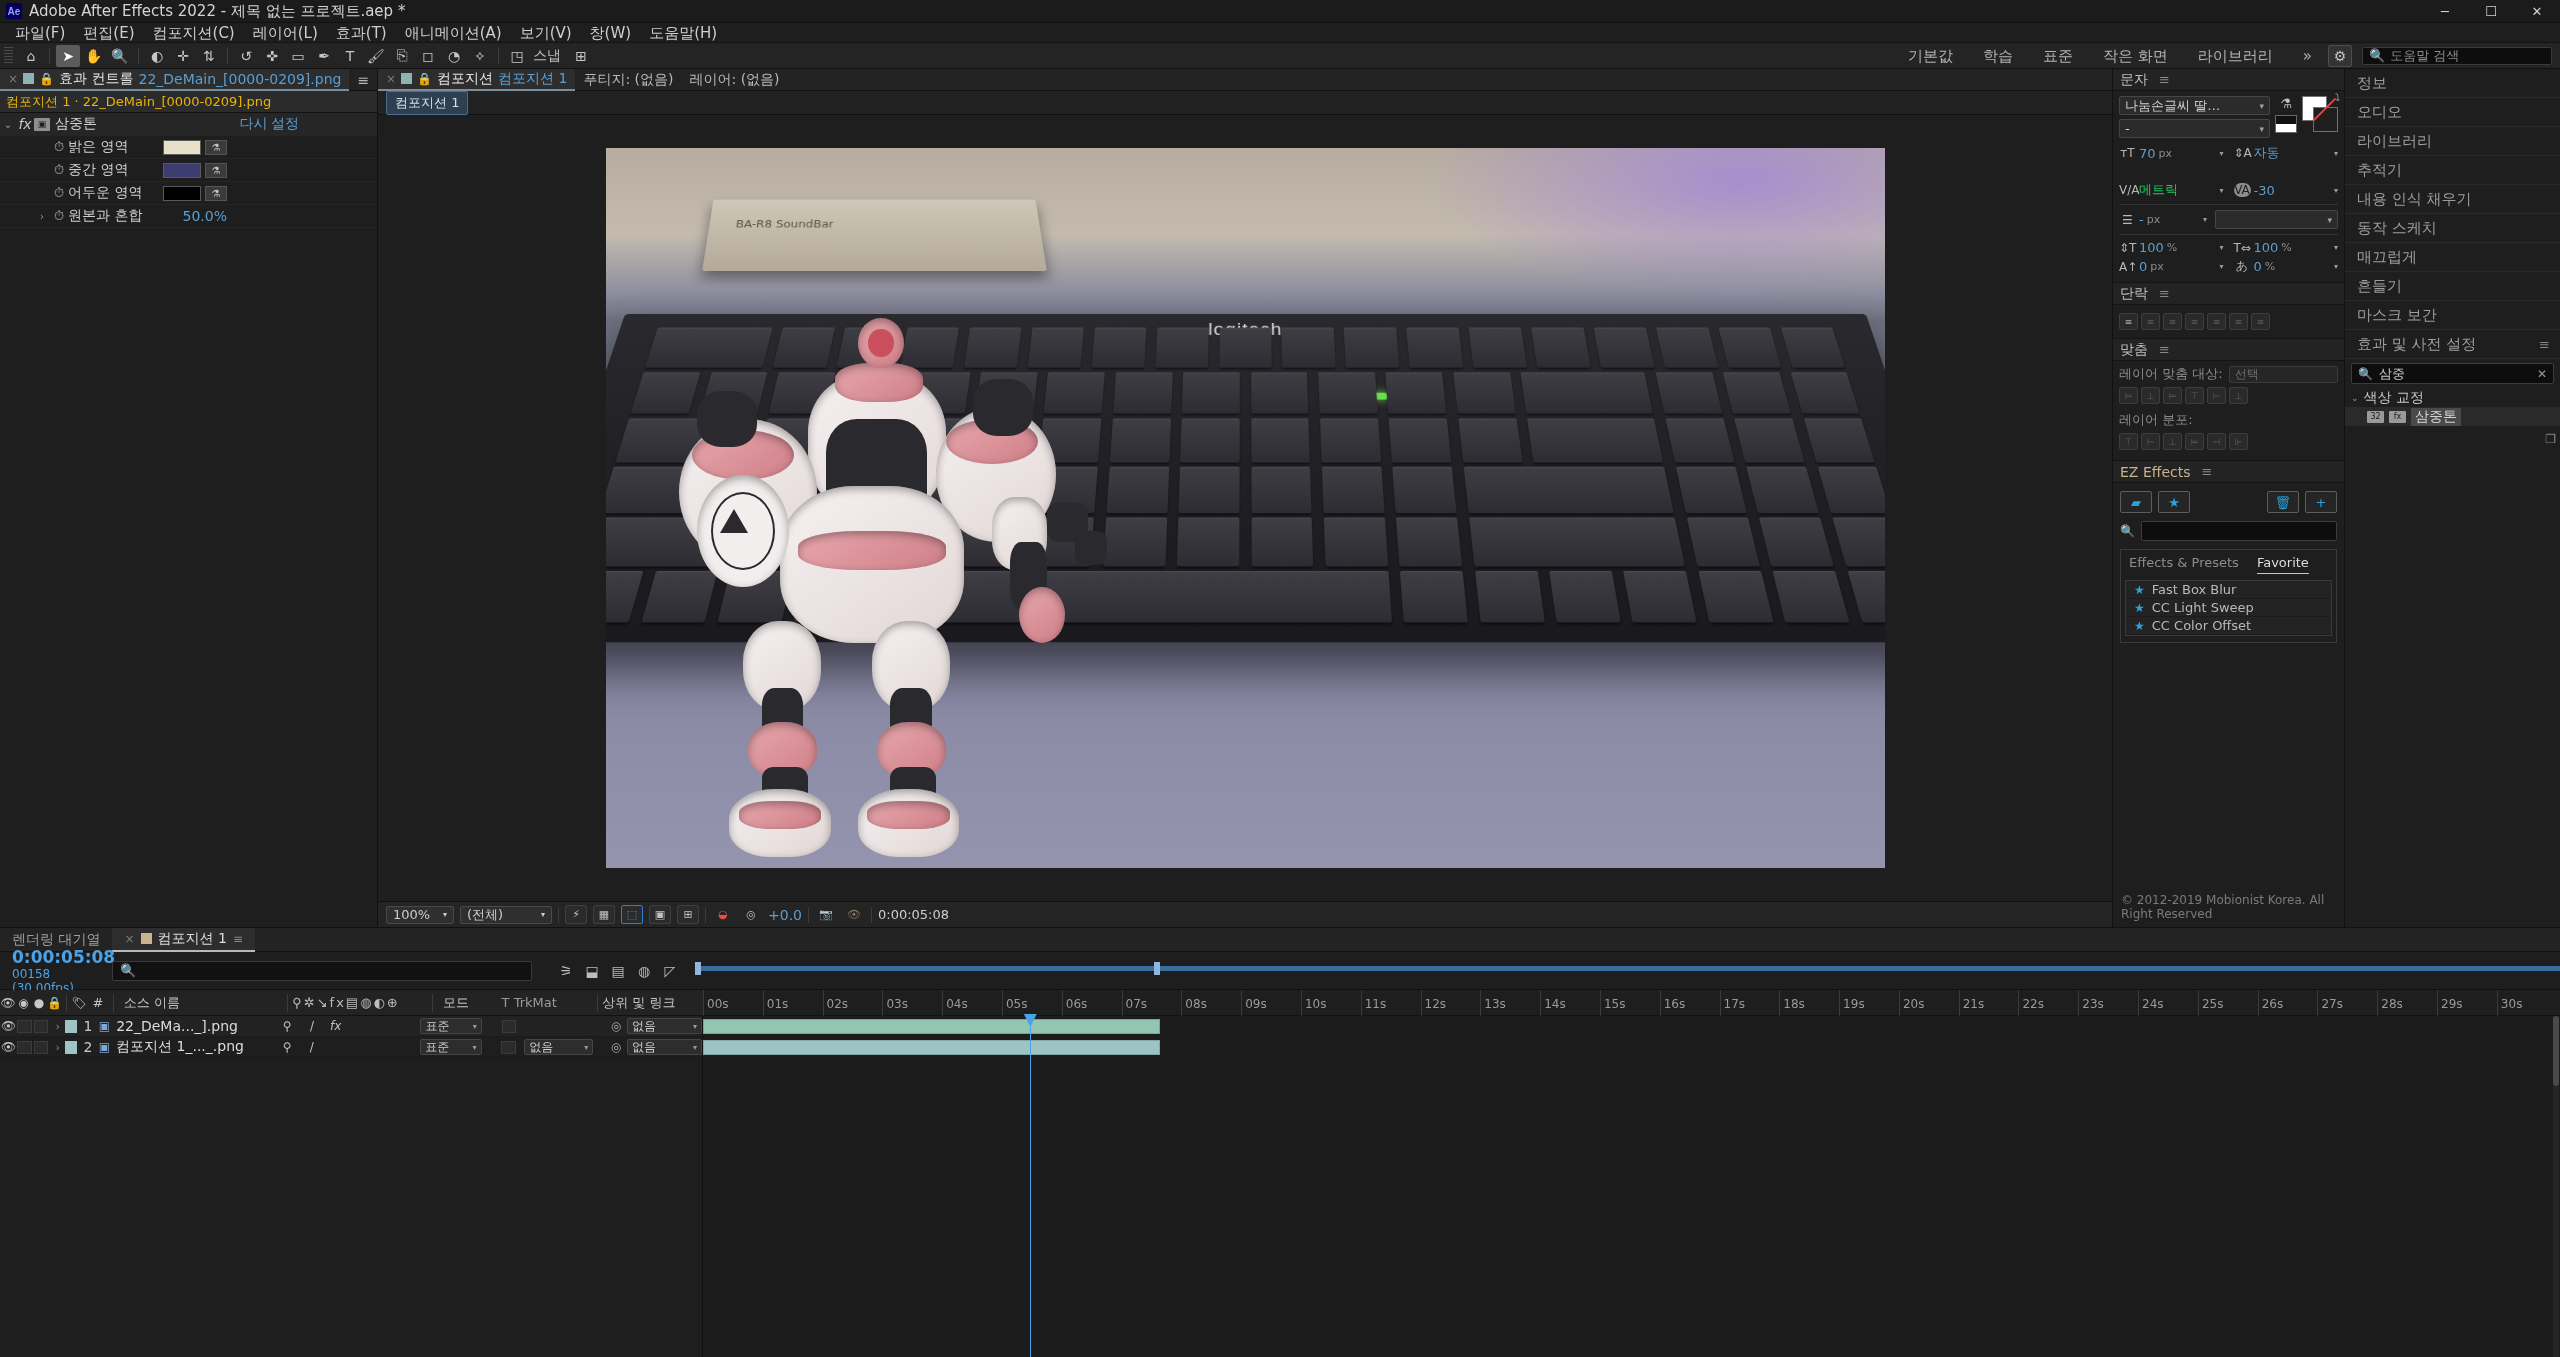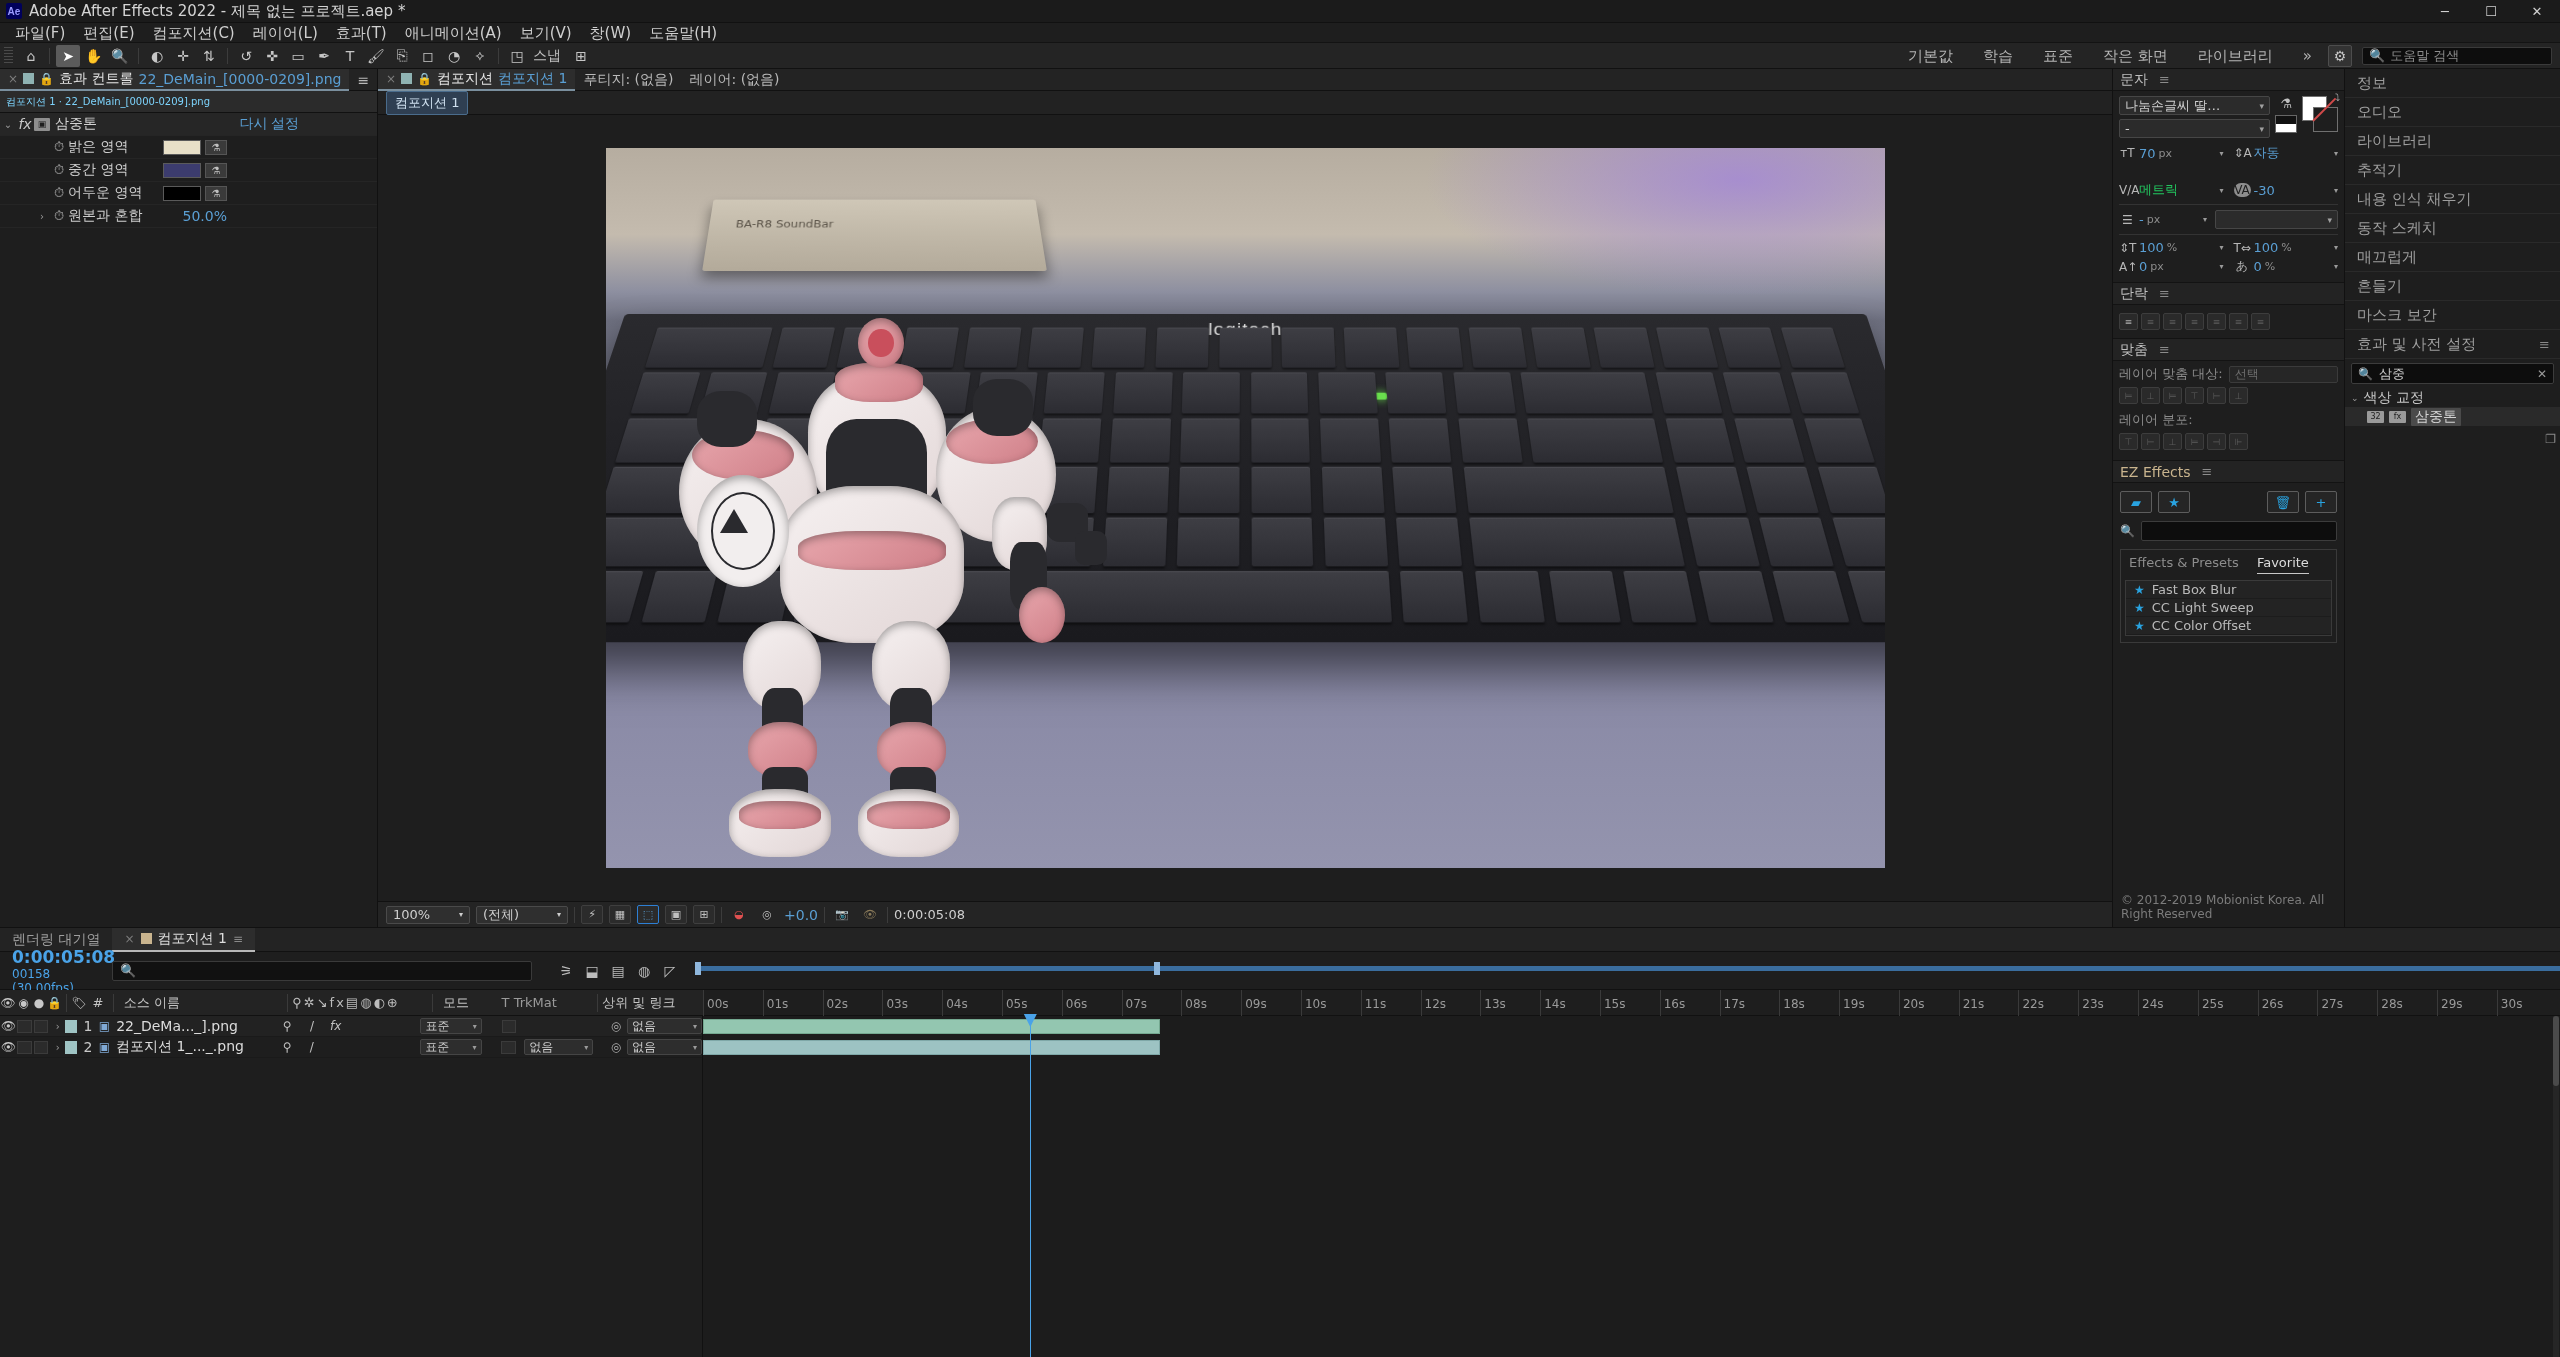--- a/index.html
+++ b/index.html
@@ -71,21 +71,21 @@
   .ptab.active { background:#2d2d2d;border-bottom:2px solid #7a8f9e;color:#e2e2e2; }
   .xbtn { color:#7d7d7d;font-size:12px; }
   .lockic { color:#9a9a9a;font-size:12px; }
   .swatch-sq { width:11px;height:11px;background:#8fb3b3;display:inline-block; }
   .swatch-tan { width:11px;height:11px;background:#c9b48e;display:inline-block; }
 
   
   #effectctl { width:378px;background:#1e1e1e;border-right:1px solid #111;display:flex;flex-direction:column; }
   #ec-subtitle {
     height:22px;background:#2b2b2b;display:flex;align-items:center;padding-left:6px;
-    font-size:10px;color:#7dd3fc;border-bottom:1px solid #111;
+    font-size:13px;color:#eab308;border-bottom:1px solid #111;
   }
   .ec-row { height:23px;display:flex;align-items:center;font-size:14px;border-bottom:1px solid #252525; }
   .ec-row.hdr { background:#262626; }
   .ec-arrow { width:16px;text-align:center;color:#9a9a9a;font-size:10px; }
   .ec-fx { width:18px;text-align:center;color:#c9c9c9;font-style:italic;font-size:14px; }
   .ec-icon {
     width:16px;height:13px;background:#8e8e8e;color:#1e1e1e;font-size:9px;
     display:flex;align-items:center;justify-content:center;border-radius:1px;margin-right:5px;
   }
   .ec-name { color:#d2d2d2; }
@@ -575,21 +575,21 @@
           <div class="rb dark" style="left:48%;top:68%;width:9%;height:10%;border-radius:30%;box-shadow:none;"></div>
           <div class="rb pink" style="left:45%;top:74%;width:15%;height:10%;border-radius:45%;"></div>
           <div class="rb dark" style="left:48%;top:82%;width:10%;height:8%;border-radius:25%;box-shadow:none;"></div>
           <div class="rb rp" style="left:41%;top:86%;width:22%;height:12%;border-radius:45% 45% 40% 40%;"></div>
           <div class="rb pink" style="left:43%;top:88%;width:18%;height:5%;border-radius:40%;"></div>
         </div>
       </div>
     </div>
 
     <div id="comp-bottombar">
-      <div class="cbsel" style="width:84px">
+      <div class="cbsel" style="width:68px">
         <span>100%</span>
         <span style="margin-left:auto;font-size:8px">▾</span>
       </div>
       <div class="cbsel" style="width:92px">
         <span>(전체)</span>
         <span style="margin-left:auto;font-size:8px">▾</span>
       </div>
       <div class="csep"></div>
       <div class="cbtn">⚡</div>
       <div class="cbtn">▦</div>

